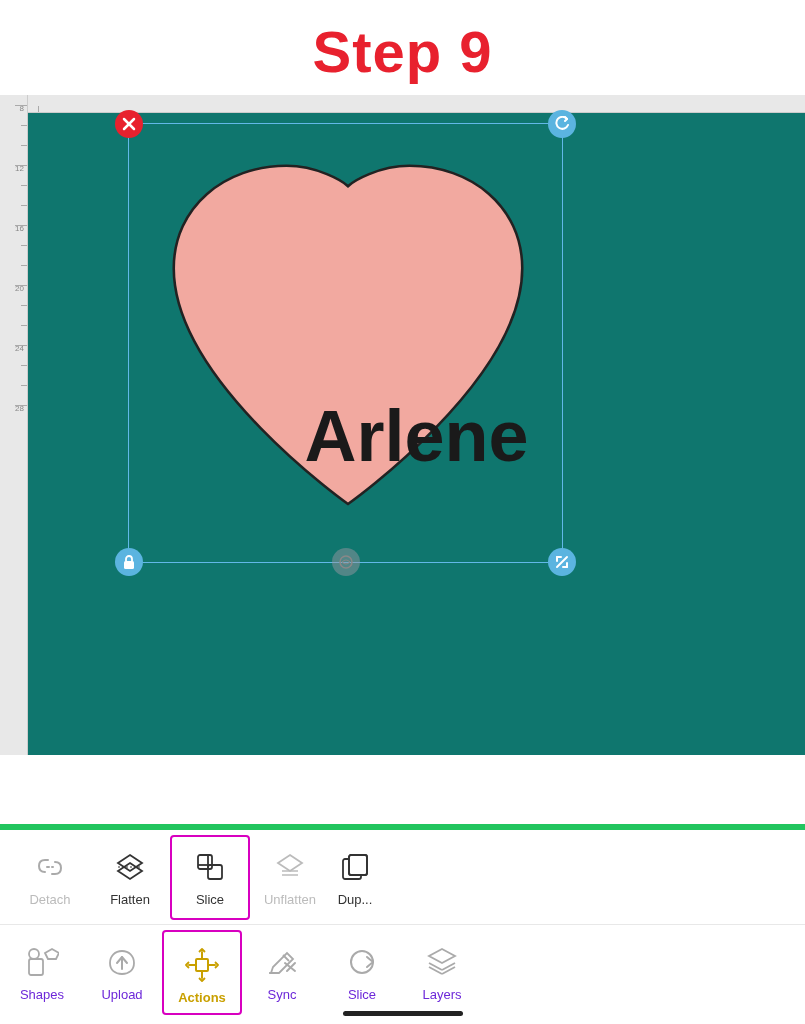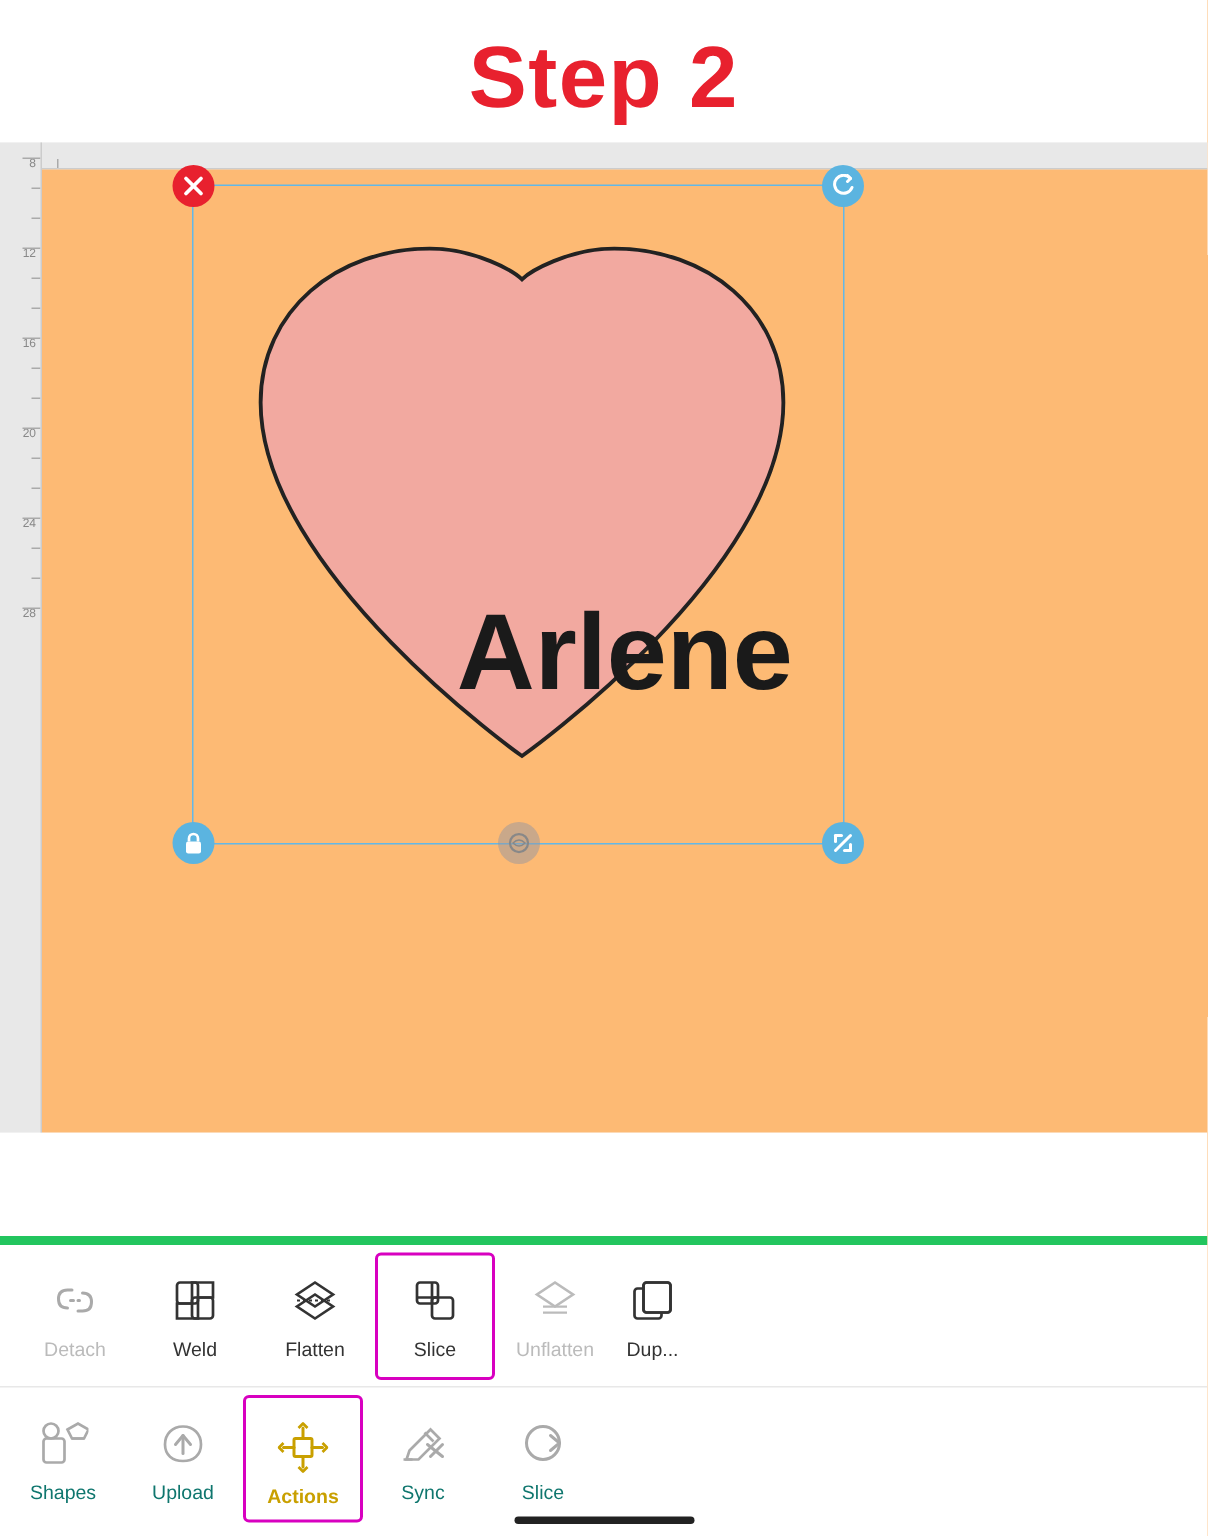--- a/index.html
+++ b/index.html
@@ -124,21 +124,21 @@
       padding-left: 2px;
     }
 
     
     .design-canvas {
       position: absolute;
       left: 28px;
       top: 18px;
       right: 0;
       bottom: 0;
-      background: #fdba74;
+      background: #0f766e;
     }
 
     
     .selection-box {
       position: absolute;
       left: 100px;
       top: 10px;
       width: 435px;
       height: 440px;
       border: 1.5px solid #62b8e8;
@@ -314,21 +314,21 @@
     .nav-icon-area {
       width: 38px;
       height: 38px;
       display: flex;
       align-items: center;
       justify-content: center;
     }
 
     .nav-label {
       font-size: 13px;
-      color: #0f766e;
+      color: #6d28d9;
       text-align: center;
     }
     .nav-label.highlighted-label {
       color: #c9a000;
       font-weight: 600;
     }
 
     
     .make-it-btn {
       width: 56px;
@@ -354,21 +354,21 @@
       border-radius: 3px;
     }
 
     
     svg { display: block; }
   </style>
 </head>
 <body>
 
 <div class="step-header">
-  <div class="step-title">Step 2</div>
+  <div class="step-title">Step 9</div>
 </div>
 
 <div class="canvas-area">
 
   <div class="ruler-left">
     <div class="ruler-left-inner">
       <div class="ruler-tick major">
           <span class="ruler-label">8</span>
         </div>
       <div class="ruler-tick"></div>
@@ -485,30 +485,20 @@
       <div class="tool-icon-area">
         <svg width="34" height="34" viewBox="0 0 34 34" fill="none">
           <path d="M12 22 Q6 22 6 16 Q6 10 12 10 L15 10" stroke="#aaa" stroke-width="2" stroke-linecap="round" fill="none"></path>
           <path d="M22 12 Q28 12 28 18 Q28 24 22 24 L19 24" stroke="#aaa" stroke-width="2" stroke-linecap="round" fill="none"></path>
           <line x1="14" y1="17" x2="20" y2="17" stroke="#aaa" stroke-width="2" stroke-linecap="round" stroke-dasharray="2,3"></line>
         </svg>
       </div>
       <span class="tool-label dimmed">Detach</span>
     </div>
 
-    <div class="tool-item">
-      <div class="tool-icon-area">
-        <svg width="32" height="32" viewBox="0 0 32 32" fill="none">
-          <rect x="4" y="4" width="14" height="14" rx="2" stroke="#333" stroke-width="1.8" fill="none"></rect>
-          <rect x="14" y="14" width="14" height="14" rx="2" stroke="#333" stroke-width="1.8" fill="none"></rect>
-          <path d="M14 4 L28 4 L28 14 L18 14 L18 28 L4 28 L4 18 L14 18 Z" stroke="#333" stroke-width="1.8" fill="none"></path>
-        </svg>
-      </div>
-      <span class="tool-label">Weld</span>
-    </div>
 
     <div class="tool-item">
       <div class="tool-icon-area">
         <svg width="32" height="32" viewBox="0 0 32 32" fill="none">
           <polygon points="16,4 28,12 16,20 4,12" stroke="#333" stroke-width="1.8" fill="none"></polygon>
           <polygon points="16,12 28,20 16,28 4,20" stroke="#333" stroke-width="1.8" fill="none"></polygon>
           <line x1="4" y1="16" x2="28" y2="16" stroke="#333" stroke-width="1.2" stroke-dasharray="2,2"></line>
         </svg>
       </div>
       <span class="tool-label">Flatten</span>
@@ -613,18 +603,30 @@
       <div class="nav-icon-area">
         <svg width="34" height="34" viewBox="0 0 34 34" fill="none">
           <path d="M6 17 A11 11 0 0 1 28 17" stroke="#aaa" stroke-width="2" stroke-linecap="round" fill="none"></path>
           <path d="M28 17 A11 11 0 0 1 6 17" stroke="#aaa" stroke-width="2" stroke-linecap="round" fill="none"></path>
           <polyline points="22,12 28,17 22,22" stroke="#aaa" stroke-width="2" stroke-linecap="round" stroke-linejoin="round" fill="none"></polyline>
         </svg>
       </div>
       <span class="nav-label">Slice</span>
     </div>
 
+    <div class="nav-item">
+      <div class="nav-icon-area">
+        <svg width="34" height="34" viewBox="0 0 34 34" fill="none">
+          <polygon points="17,4 30,11 17,18 4,11" stroke="#aaa" stroke-width="1.8" fill="none"></polygon>
+          <line x1="4" y1="18" x2="17" y2="25" stroke="#aaa" stroke-width="1.8"></line>
+          <line x1="17" y1="25" x2="30" y2="18" stroke="#aaa" stroke-width="1.8"></line>
+          <line x1="4" y1="22" x2="17" y2="29" stroke="#aaa" stroke-width="1.8"></line>
+          <line x1="17" y1="29" x2="30" y2="22" stroke="#aaa" stroke-width="1.8"></line>
+        </svg>
+      </div>
+      <span class="nav-label">Layers</span>
+    </div>
 
 
   </div>
 
   <div class="home-indicator"></div>
 </div>
 
 </body></html>

